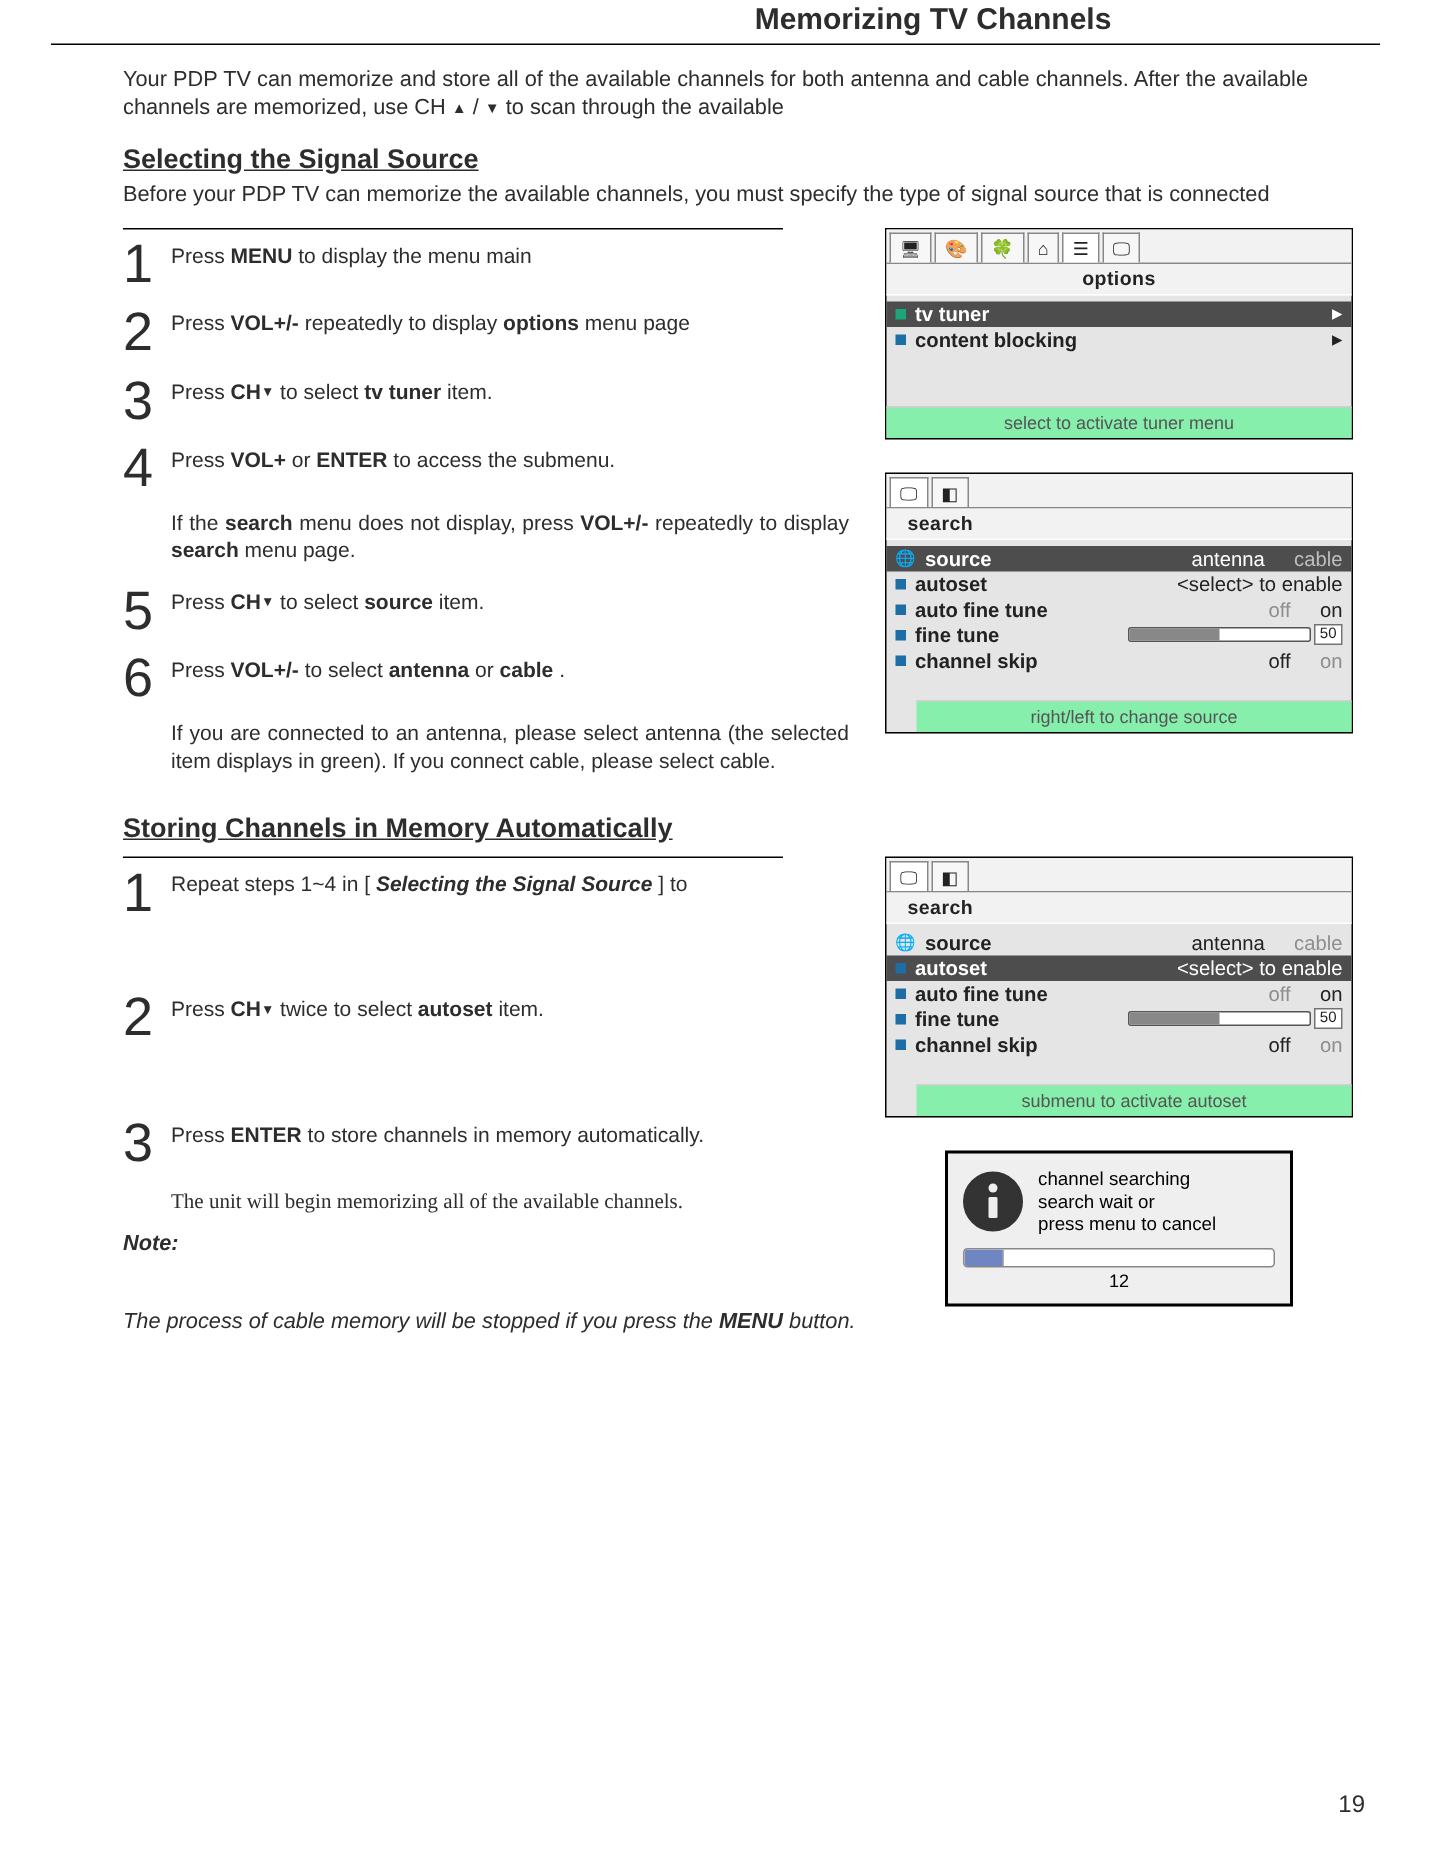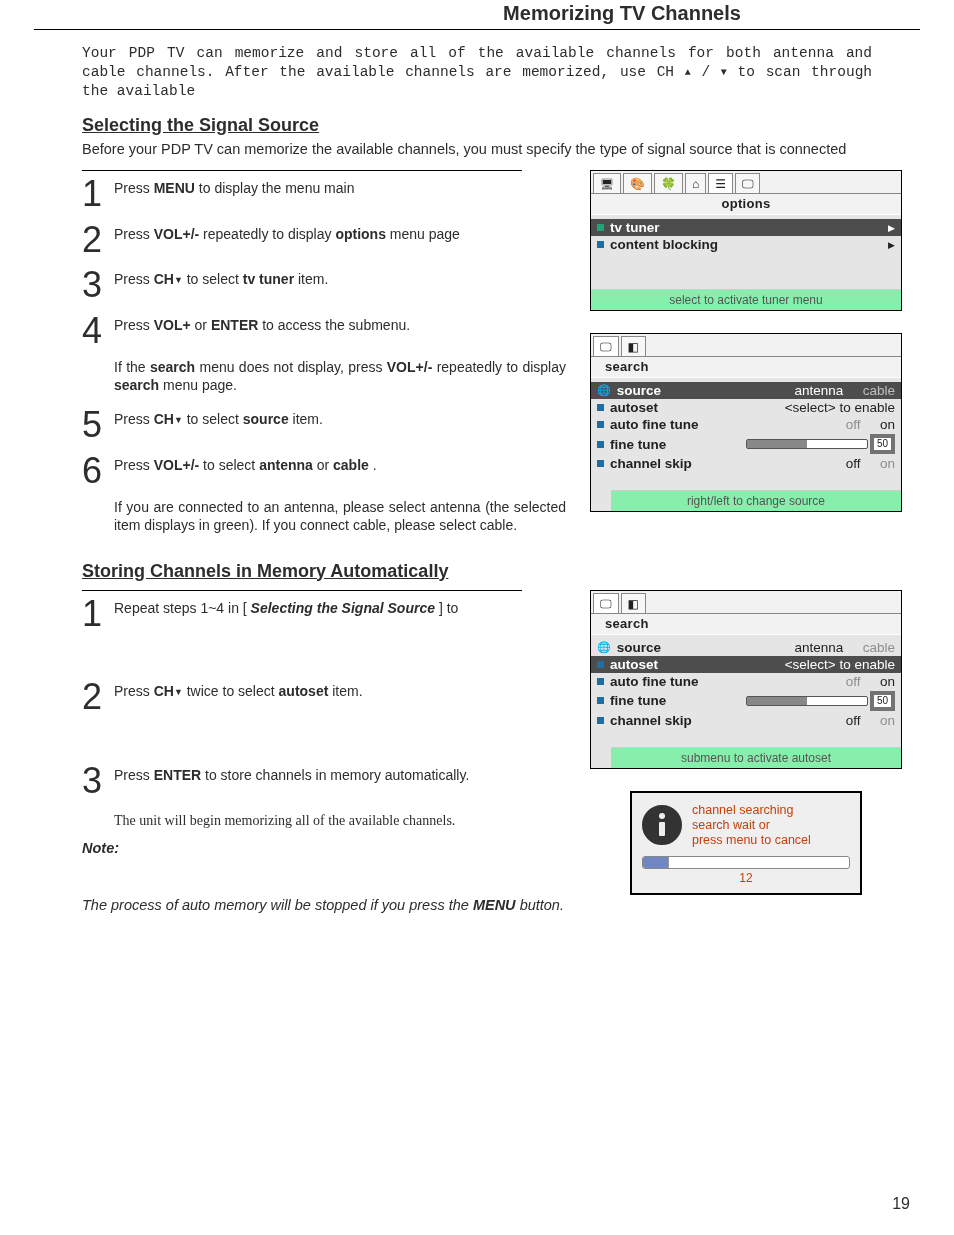--- a/index.html
+++ b/index.html
@@ -28,21 +28,20 @@
     font-size:20px;
     font-weight:700;
     margin:2px 0 4px 0;
     padding-left:290px;
   }
   .rule{border:none;border-top:1.5px solid #000;margin:4px 0 12px 0;}
   .intro{
     margin:14px 48px 14px 48px;
     text-align:justify;
     line-height:1.3;
-    font-family:Liberation Mono, monospace;
   }
   .ch-arrow{display:inline-block;vertical-align:middle;font-size:10px;}
   .section-heading{
     text-decoration:underline;
     font-size:18px;
     font-weight:700;
     margin:10px 0 4px 48px;
   }
   .section-sub{
     margin:4px 48px 12px 48px;
@@ -139,27 +138,27 @@
   .tri{font-size:9px;}
   .slider{
     display:inline-flex;align-items:center;gap:2px;
   }
   .slider .track{
     width:120px;height:8px;background:#fff;border:1px solid #555;border-radius:2px;
     position:relative;
   }
   .slider .fill{position:absolute;left:0;top:0;bottom:0;width:50%;background:#888;}
   .slider .badge{
-    border:4px solid #737373;background:#fff;font-size:10px;padding:0 3px;line-height:12px;
+    border:1px solid #737373;background:#fff;font-size:10px;padding:0 3px;line-height:12px;
   }
   
   .osd-popup{
     border:2px solid #000;background:#efefef;
     margin-top:6px;padding:10px 10px 8px 10px;
-    font-size:12.5px;color:#c2410c;
+    font-size:12.5px;color:#000000;
   }
   .osd-popup .top{display:flex;gap:10px;align-items:center;}
   .info-icon{
     width:36px;height:36px;border:2.5px solid #333;border-radius:50%;
     display:flex;align-items:center;justify-content:center;flex:0 0 36px;
     position:relative;background:#333;
   }
   .info-icon .dot{width:6px;height:6px;border-radius:50%;background:#efefef;position:absolute;top:6px;}
   .info-icon .bar{width:6px;height:14px;background:#efefef;position:absolute;top:15px;border-radius:1px;}
   .popup-lines{line-height:1.2;}
@@ -478,18 +477,18 @@
         <div class="popup-bar">
             <div class="f"></div>
           </div>
         <div class="popup-num">12</div>
       </div>
     </div>
   </div>
 </div>
 
 <p class="note-body">
-  <span>The process of auto memory will be stopped if you press the </span>
+  <span>The process of cable memory will be stopped if you press the </span>
   <b>MENU</b>
   <span> button.</span>
 </p>
 
 <div class="page-num">19</div>
 
 </body></html>

